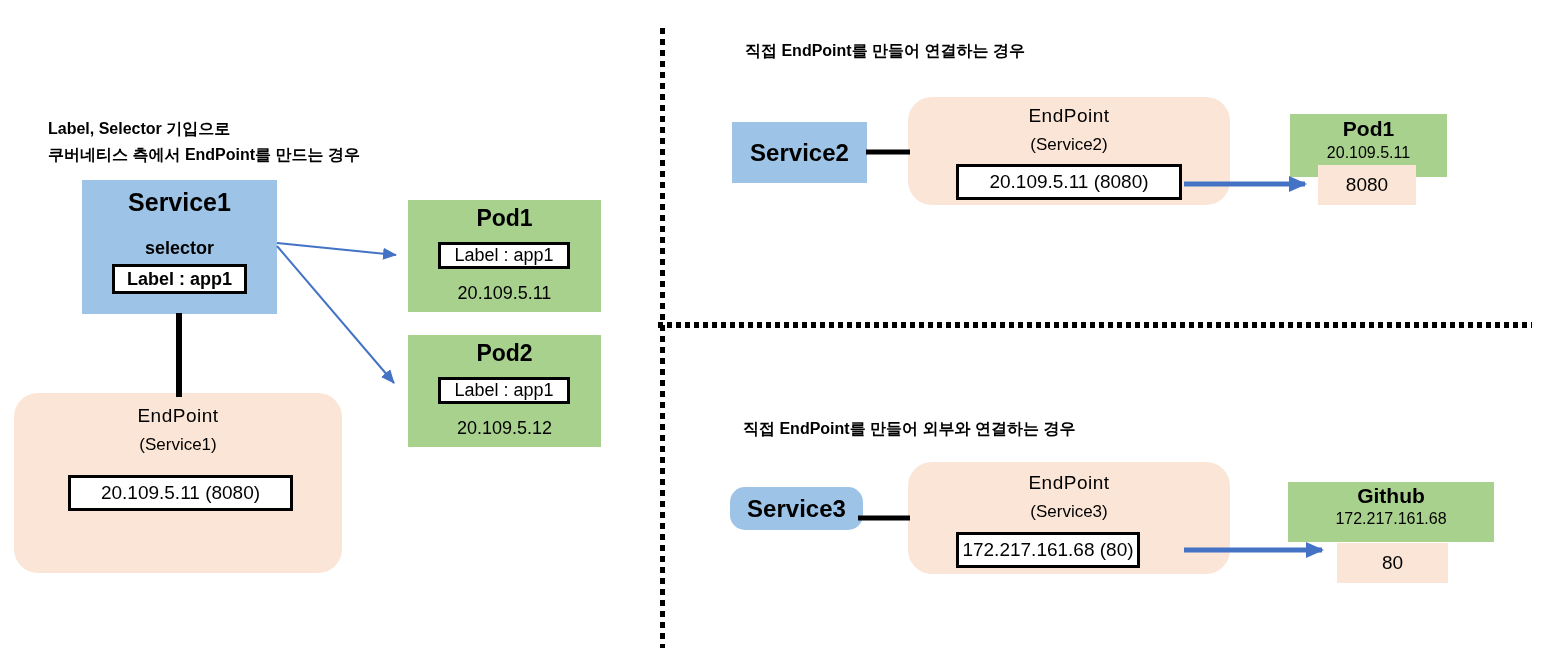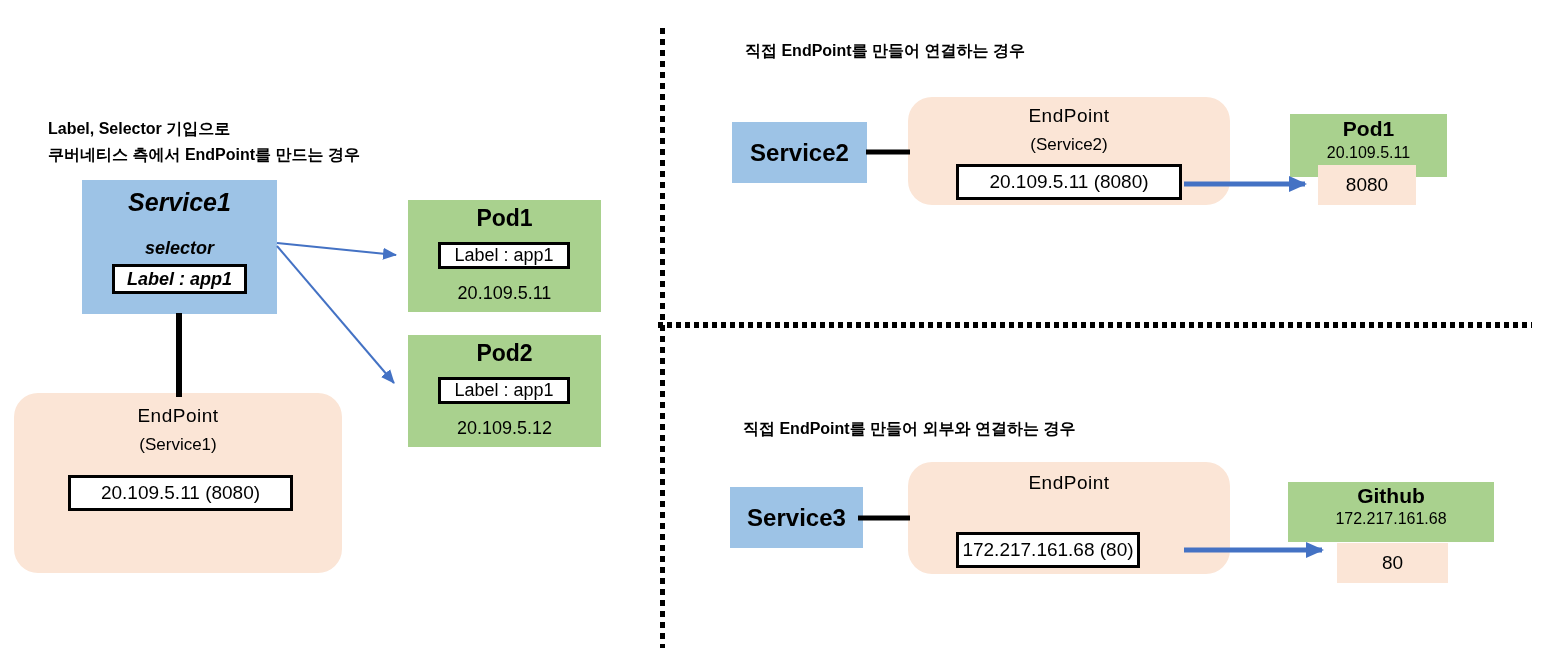--- a/index.html
+++ b/index.html
@@ -39,21 +39,21 @@
 </head>
 <body>
 
 <div class="canvas" style="--service_blue: #9DC3E6; --pod_green: #A9D18E; --endpoint_peach: #FBE5D6; --arrow_blue: #4472C4;">
 
   <div class="abs heading" style="left:48px;top:116px;">
     <span>Label, Selector 기입으로</span>
     <span>쿠버네티스 측에서 EndPoint를 만드는 경우</span>
   </div>
 
-  <div class="abs service-box" style="left:82px;top:180px;width:195px;height:134px;font-style:italic;">
+  <div class="abs service-box" style="left:82px;top:180px;width:195px;height:134px;">
     <div class="abs sv-title" style="top:8px;">Service1</div>
     <div class="abs sv-sub" style="top:58px;">selector</div>
     <div class="abs chip" style="left:30px;top:84px;width:135px;height:30px;">Label : app1</div>
   </div>
 
   <div class="abs pod-box" style="left:408px;top:200px;width:193px;height:112px;">
     <div class="abs pod-title" style="top:6px;">Pod1</div>
     <div class="abs chip" style="left:30px;top:42px;width:132px;height:27px;">Label : app1</div>
     <div class="abs pod-ip" style="top:83px;">20.109.5.11</div>
   </div>
@@ -90,26 +90,27 @@
   <div class="abs pod-box" style="left:1290px;top:114px;width:157px;height:63px;">
     <div class="abs pod-title-sm" style="top:4px;">Pod1</div>
     <div class="abs pod-ip-sm" style="top:30px;">20.109.5.11</div>
   </div>
   <div class="abs port-box" style="left:1318px;top:165px;width:98px;height:40px;">8080</div>
 
   <div class="abs heading" style="left:743px;top:416px;">
     <span>직접 EndPoint를 만들어 외부와 연결하는 경우</span>
   </div>
 
-  <div class="abs service-box" style="left:730px;top:487px;width:133px;height:61px;">
+  <div class="abs service-box" style="left:730px;top:487px;width:133px;height:43px;border-radius:15px;">
     <span>Service3</span>
   </div>
 
   <div class="abs ep-box" style="left:908px;top:462px;width:322px;height:112px;">
     <div class="abs ep-title" style="top:4px;">EndPoint</div>
+    <div class="abs ep-sub" style="top:40px;">(Service3)</div>
     <div class="abs entry" style="left:48px;top:70px;width:184px;height:36px;">172.217.161.68 (80)</div>
   </div>
 
   <div class="abs pod-box" style="left:1288px;top:482px;width:206px;height:60px;">
     <div class="abs pod-title-sm" style="top:3px;">Github</div>
     <div class="abs pod-ip-sm" style="top:28px;">172.217.161.68</div>
   </div>
   <div class="abs port-box" style="left:1337px;top:543px;width:111px;height:40px;">80</div>
 
   <svg class="overlay" width="1560" height="648" viewBox="0 0 1560 648">

